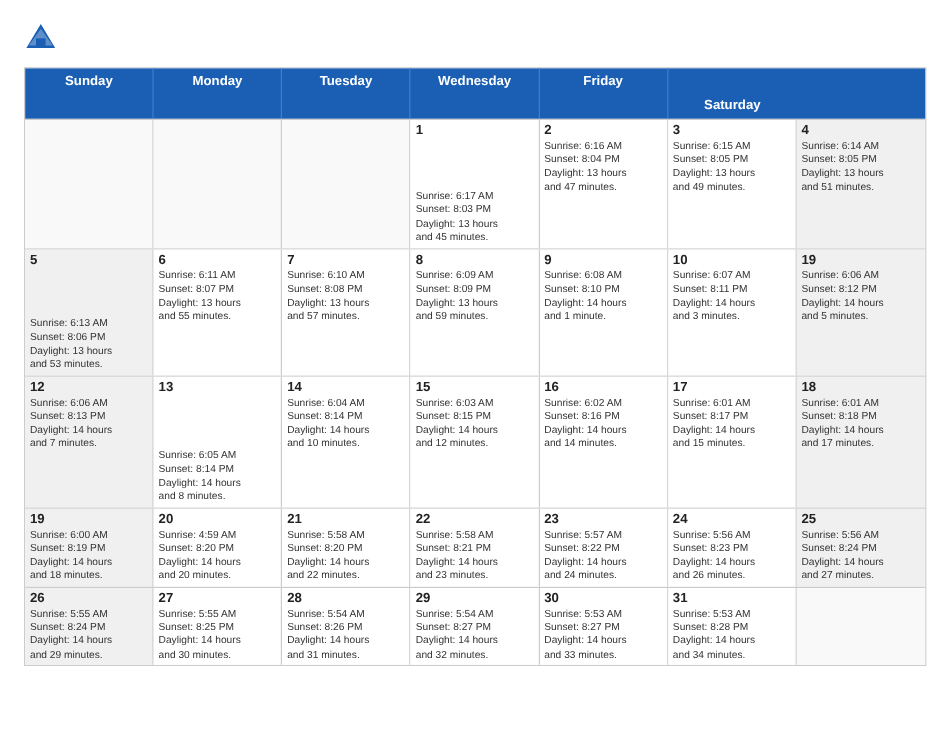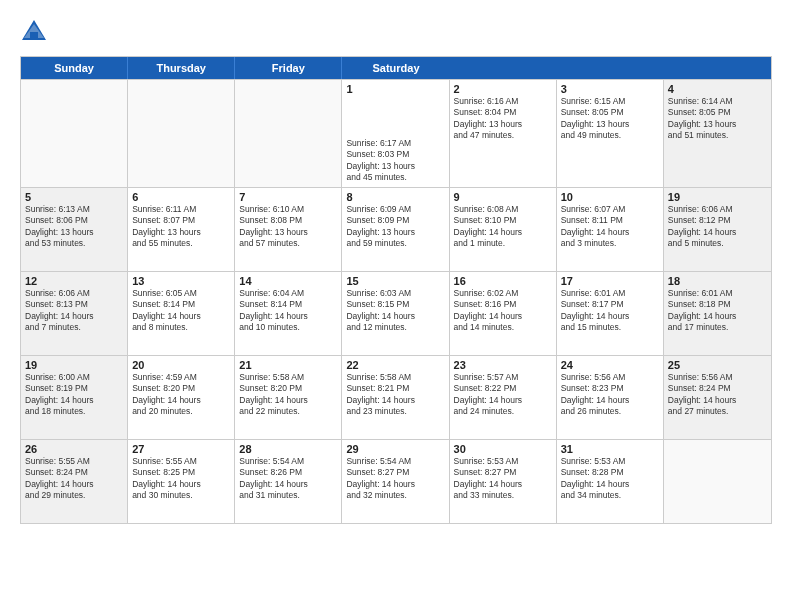--- a/index.html
+++ b/index.html
@@ -73,21 +73,21 @@
       background: #1a5fb4;
     }
     .cal-header-cell {
       color: #fff;
       font-size: 11px;
       font-weight: bold;
       text-align: center;
       padding: 5px 2px;
       border-right: 1px solid #3a7fd4;
     }
-    .cal-header-cell:last-child { border-right: none; }
+    .cal-header-cell:last-child { border-right: none; margin-top: 20px; }
     .cal-body {
       display: flex;
       flex-direction: column;
       flex: 1;
     }
     .cal-row {
       display: grid;
       grid-template-columns: repeat(7, 1fr);
       flex: 1;
       border-top: 1px solid #ccc;
@@ -135,21 +135,23 @@
     </div>
     <div class="title-block">
       <div class="month-title"></div>
       <div class="location-title"></div>
     </div>
   </div>
 
   <div class="calendar">
     <div class="cal-header-row">
     <div class="cal-header-cell">Sunday</div>
-        <div class="cal-header-cell">Thursday</div>
+        <div class="cal-header-cell">Monday</div>
+        <div class="cal-header-cell">Tuesday</div>
+        <div class="cal-header-cell">Wednesday</div>
         <div class="cal-header-cell">Friday</div>
         <div class="cal-header-cell">Saturday</div>
       </div>
     <div class="cal-body">
     <div class="cal-row">
           <div class="cal-cell empty"></div>
           <div class="cal-cell empty"></div>
           <div class="cal-cell empty"></div>
           <div class="cal-cell">
             <div class="day-number">1</div>
@@ -176,21 +178,21 @@
             <div class="day-number">4</div>
             <div class="day-info" style="white-space: pre-line;">Sunrise: 6:14 AM
 Sunset: 8:05 PM
 Daylight: 13 hours
 and 51 minutes.</div>
           </div>
         </div>
         <div class="cal-row">
           <div class="cal-cell shaded">
             <div class="day-number">5</div>
-            <div class="day-info" style="white-space: pre-line;">Sunrise: 6:13 AM
+            <div class="day-info" style="white-space: pre-line; margin-top: 40px;">Sunrise: 6:13 AM
 Sunset: 8:06 PM
 Daylight: 13 hours
 and 53 minutes.</div>
           </div>
           <div class="cal-cell">
             <div class="day-number">6</div>
             <div class="day-info" style="white-space: pre-line;">Sunrise: 6:11 AM
 Sunset: 8:07 PM
 Daylight: 13 hours
 and 55 minutes.</div>
@@ -234,21 +236,21 @@
         <div class="cal-row">
           <div class="cal-cell shaded">
             <div class="day-number">12</div>
             <div class="day-info" style="white-space: pre-line;">Sunrise: 6:06 AM
 Sunset: 8:13 PM
 Daylight: 14 hours
 and 7 minutes.</div>
           </div>
           <div class="cal-cell">
             <div class="day-number">13</div>
-            <div class="day-info" style="white-space: pre-line;">Sunrise: 6:05 AM
+            <div class="day-info" style="white-space: pre-line; margin-top: 44px;">Sunrise: 6:05 AM
 Sunset: 8:14 PM
 Daylight: 14 hours
 and 8 minutes.</div>
           </div>
           <div class="cal-cell">
             <div class="day-number">14</div>
             <div class="day-info" style="white-space: pre-line;">Sunrise: 6:04 AM
 Sunset: 8:14 PM
 Daylight: 14 hours
 and 10 minutes.</div>

